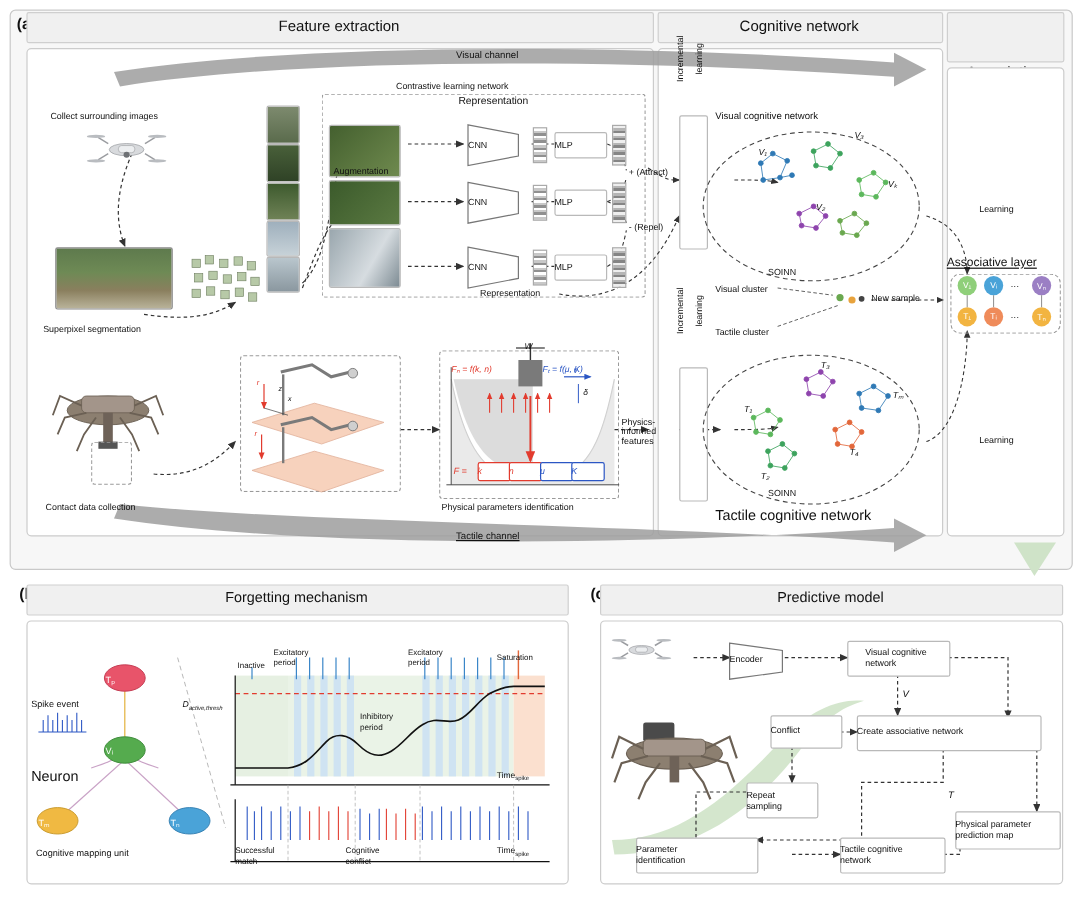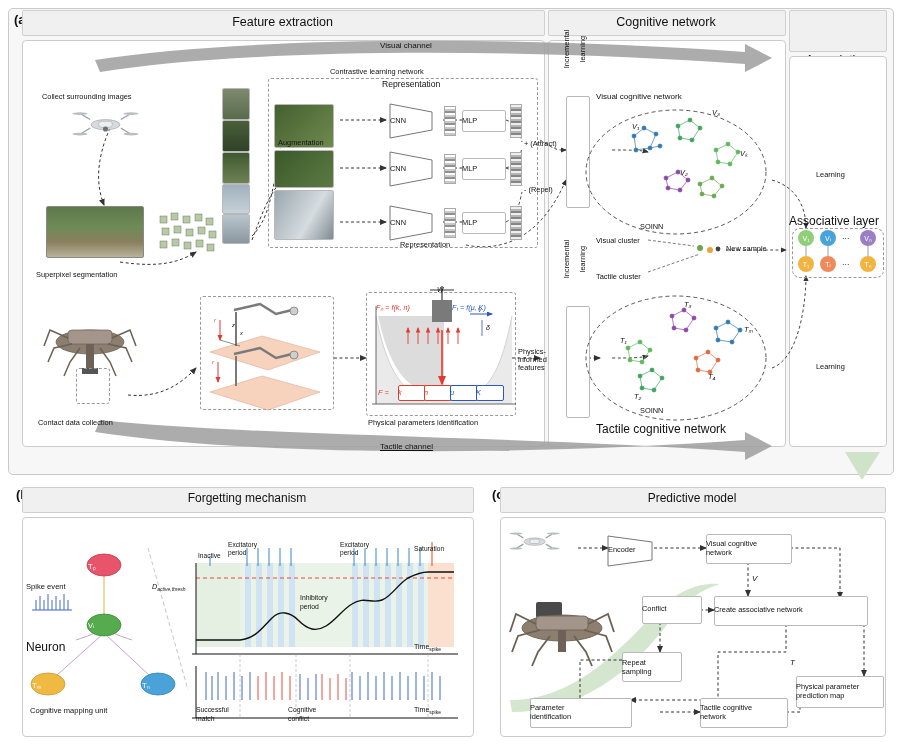--- a/index.html
+++ b/index.html
@@ -400,21 +400,21 @@
 <div class="lbl ital" style="left:620px;top:336px;">T₁</div>
 <div class="lbl ital" style="left:634px;top:392px;">T₂</div>
 <div class="lbl ital" style="left:684px;top:300px;">T₃</div>
 <div class="lbl ital" style="left:708px;top:372px;">T₄</div>
 <div class="lbl ital" style="left:744px;top:324px;">Tₘ</div>
 <div class="lbl c" style="left:640px;top:406px;width:70px;">SOINN</div>
 <div class="lbl c" style="left:596px;top:422px;width:160px;font-size:12px;">Tactile cognitive network</div>
 
 <div class="lbl" style="left:816px;top:170px;">Learning</div>
 <div class="lbl" style="left:816px;top:362px;">Learning</div>
-<div class="lbl c" style="left:789px;top:214px;width:92px;font-size:12px;">Associative layer</div>
+<div class="lbl c" style="left:789px;top:214px;width:92px;font-size:10px;text-decoration:underline;">Associative layer</div>
 <div class="dashbox" style="left:792px;top:228px;width:90px;height:48px;border-radius:8px;"></div>
 <div class="node-chip" style="left:798px;top:230px;width:16px;height:16px;background:#8fcf7a;">V₁</div>
 <div class="node-chip" style="left:820px;top:230px;width:16px;height:16px;background:#4aa3d8;">Vᵢ</div>
 <div class="node-chip" style="left:860px;top:230px;width:16px;height:16px;background:#9b7fc4;">Vₙ</div>
 <div class="lbl" style="left:842px;top:234px;">···</div>
 <div class="node-chip" style="left:798px;top:256px;width:16px;height:16px;background:#f2b441;">T₁</div>
 <div class="node-chip" style="left:820px;top:256px;width:16px;height:16px;background:#ef8b5a;">Tᵢ</div>
 <div class="node-chip" style="left:860px;top:256px;width:16px;height:16px;background:#f2b441;">Tₙ</div>
 <div class="lbl" style="left:842px;top:260px;">···</div>
 <svg width="900" height="750">
@@ -616,21 +616,21 @@
         <path d="M42,44 L30,60 L24,74"></path>
       <path d="M80,32 L100,22 L106,40"></path>
         <path d="M76,38 L98,44 L104,60"></path>
         <path d="M66,44 L78,60 L84,74"></path>
     </g>
     <rect x="50" y="38" width="8" height="22" fill="#6e6258"></rect>
   </g>
 </svg>
 
 <div class="box" style="left:706px;top:534px;width:84px;height:28px;"></div>
-<div class="lbl c" style="left:706px;top:539px;width:84px;font-size:7.4px;line-height:9px;">Visual cognitive<br>network</div>
+<div class="lbl c" style="left:706px;top:539px;width:84px;font-size:7.4px;line-height:9px;padding-left:15px;">Visual cognitive<br>network</div>
 
 <div class="box" style="left:642px;top:596px;width:58px;height:26px;"></div>
 <div class="lbl c" style="left:642px;top:604px;width:58px;font-size:7.4px;">Conflict</div>
 
 <div class="box" style="left:622px;top:652px;width:58px;height:28px;"></div>
 <div class="lbl c" style="left:622px;top:658px;width:58px;font-size:7.4px;line-height:9px;">Repeat<br>sampling</div>
 
 <div class="box" style="left:714px;top:596px;width:152px;height:28px;"></div>
 <div class="lbl c" style="left:714px;top:605px;width:152px;font-size:7.4px;">Create associative network</div>
 

